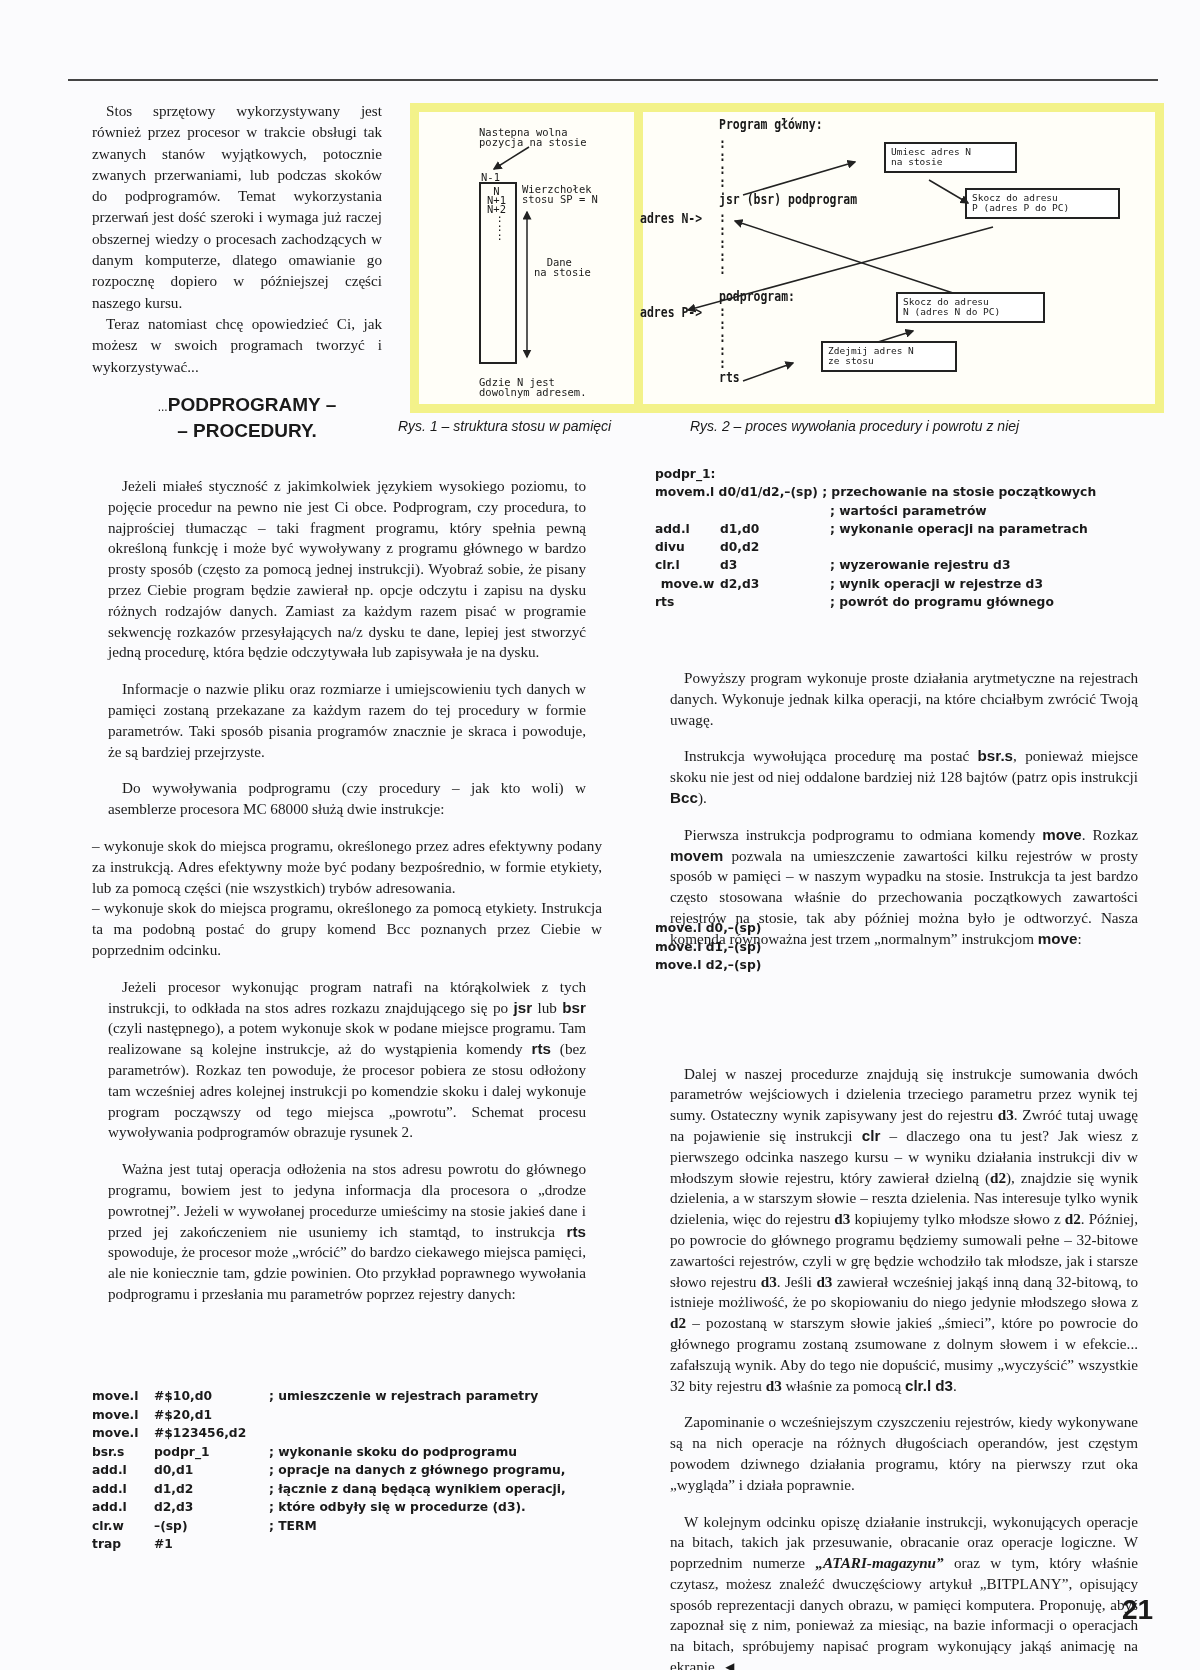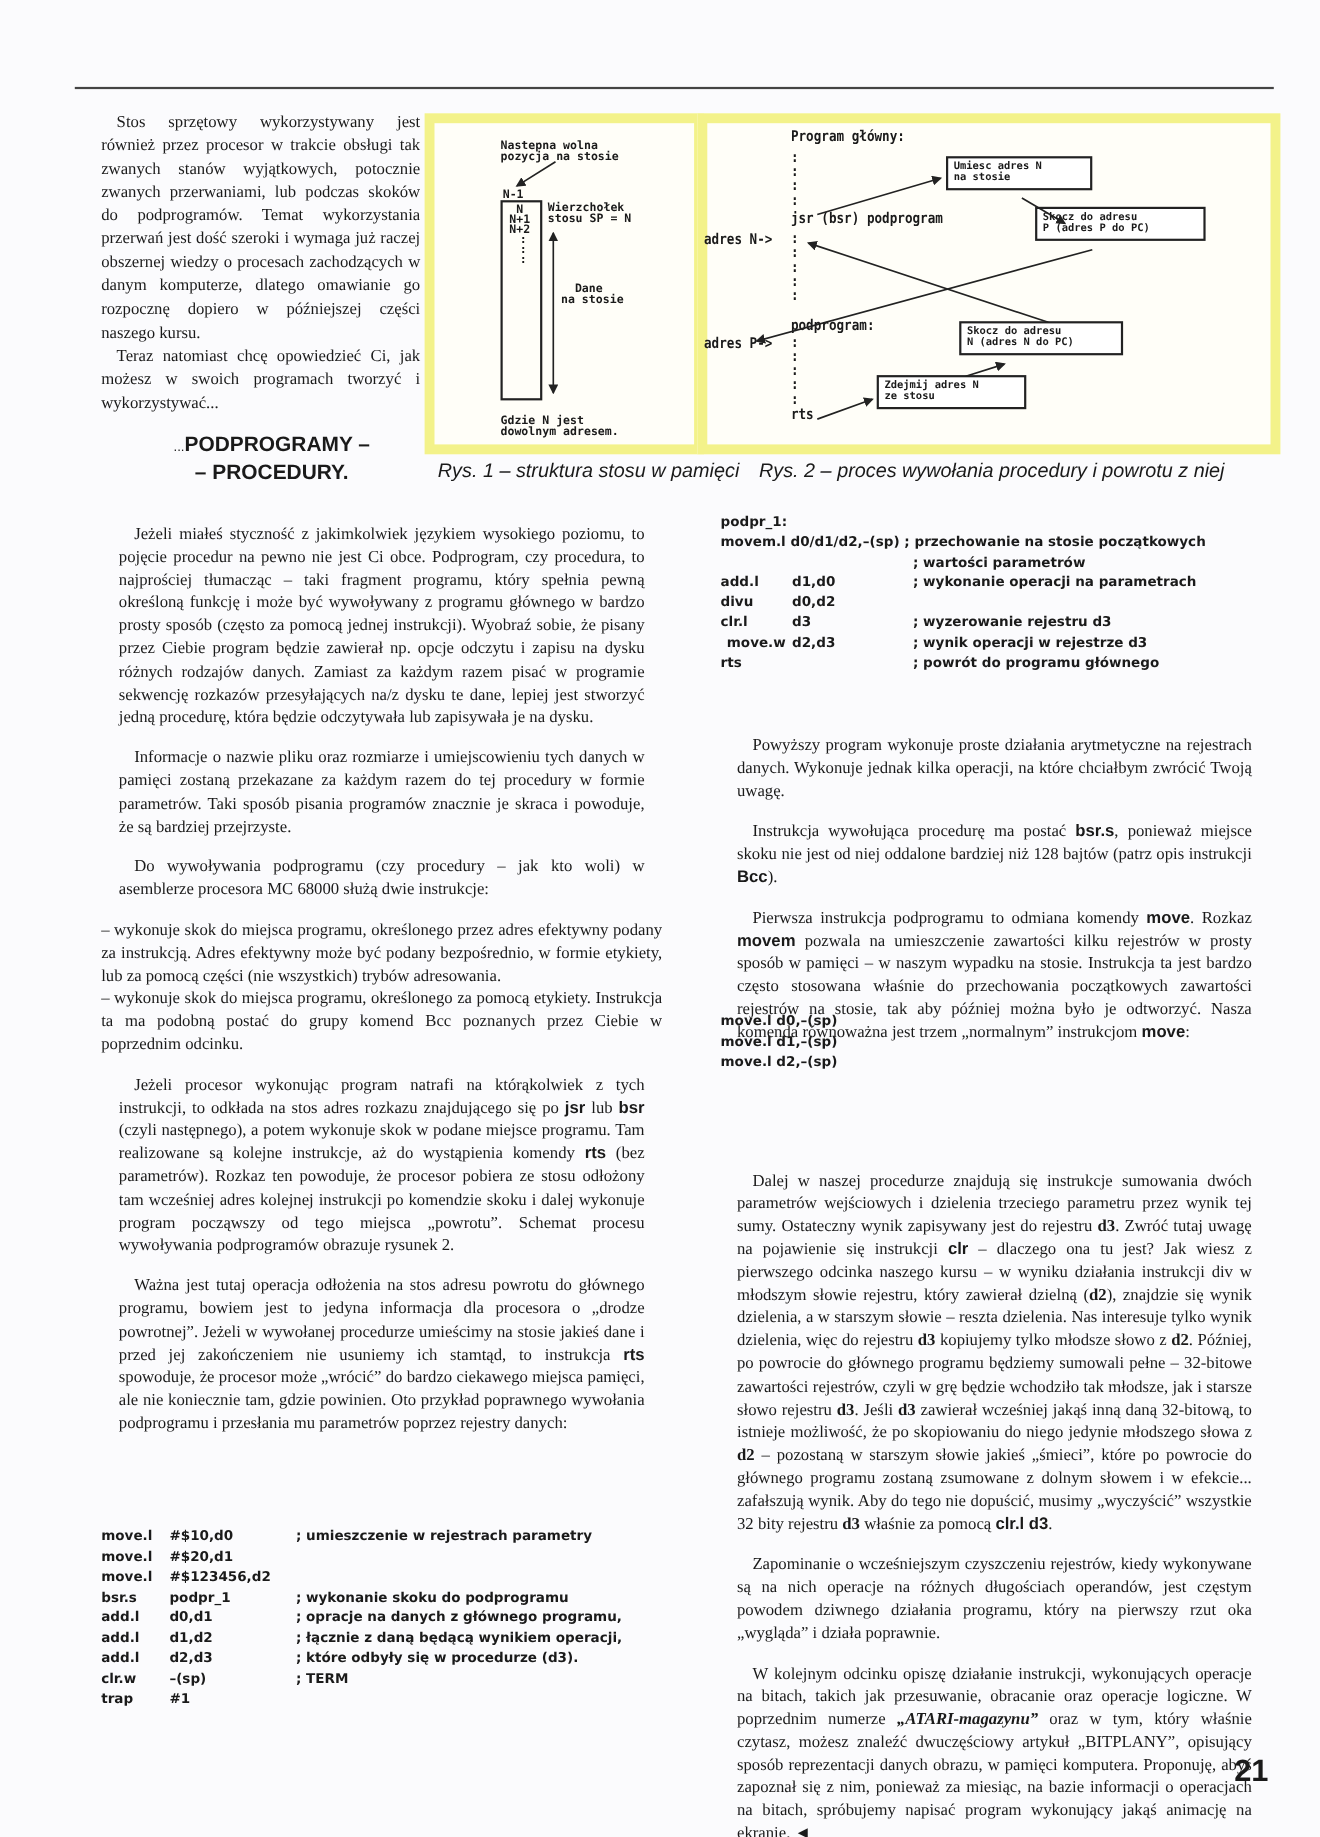--- a/index.html
+++ b/index.html
@@ -8,27 +8,27 @@
   .rule { position:absolute; left:68px; top:79px; width:1090px; height:2px; background:#444; }
   .intro { position:absolute; left:92px; top:100px; width:290px; font-size:15.2px; line-height:21.3px; text-align:justify; }
   .intro p { margin:0; text-indent:14px; }
   .heading { position:absolute; left:112px; top:393px; width:270px; font-family:"Liberation Sans", sans-serif; font-weight:bold; font-size:19px; line-height:24px; }
   .heading div { text-align:center; }
   .heading .dots { font-size:12px; font-weight:normal; }
 
   .figbox { position:absolute; top:103px; height:310px; background:#fffef8; border:9px solid #f3f28a; box-sizing:border-box; }
   #fig1 { left:386px; width:254px; }
   #fig2 { left:634px; width:530px; }
-  .mono { font-family:"DejaVu Sans Mono", monospace; font-weight:bold; }
+  .mono { font-family:"DejaVu Sans Mono", monospace; font-weight:normal;margin-left:24px; }
   .ftext { position:absolute; font-size:10.5px; line-height:10px; white-space:pre; }
   .btext { position:absolute; font-size:13.5px; line-height:14px; white-space:pre; font-family:"DejaVu Sans Mono", monospace; font-weight:bold; transform:scaleX(0.85); transform-origin:left; }
   .fbox { position:absolute; border:2px solid #222; background:#fff; font-size:9.5px; line-height:9.5px; padding:3px 5px; white-space:pre; box-sizing:border-box; }
   svg.arrows { position:absolute; left:0; top:0; overflow:visible; }
 
-  .caption { position:absolute; top:418px; font-family:"Liberation Sans", sans-serif; font-style:italic; font-size:18px; }
+  .caption { position:absolute; top:418px; font-family:"Liberation Sans", sans-serif; font-style:italic; font-size:14px; }
 
   .col { position:absolute; font-size:15.2px; line-height:20.8px; text-align:justify; }
   #left-col { left:92px; top:460px; width:510px; }
   #right-col { left:654px; top:652px; width:500px; }
   .col p { margin:16px; text-indent:14px; }
   .kw { font-family:"Liberation Sans", sans-serif; font-weight:bold; }
   .bd { font-weight:bold; }
   .defrow { display:flex; }
   .defterm { width:210px; flex:none; }
   .defdesc { flex:1; text-align:justify; }

